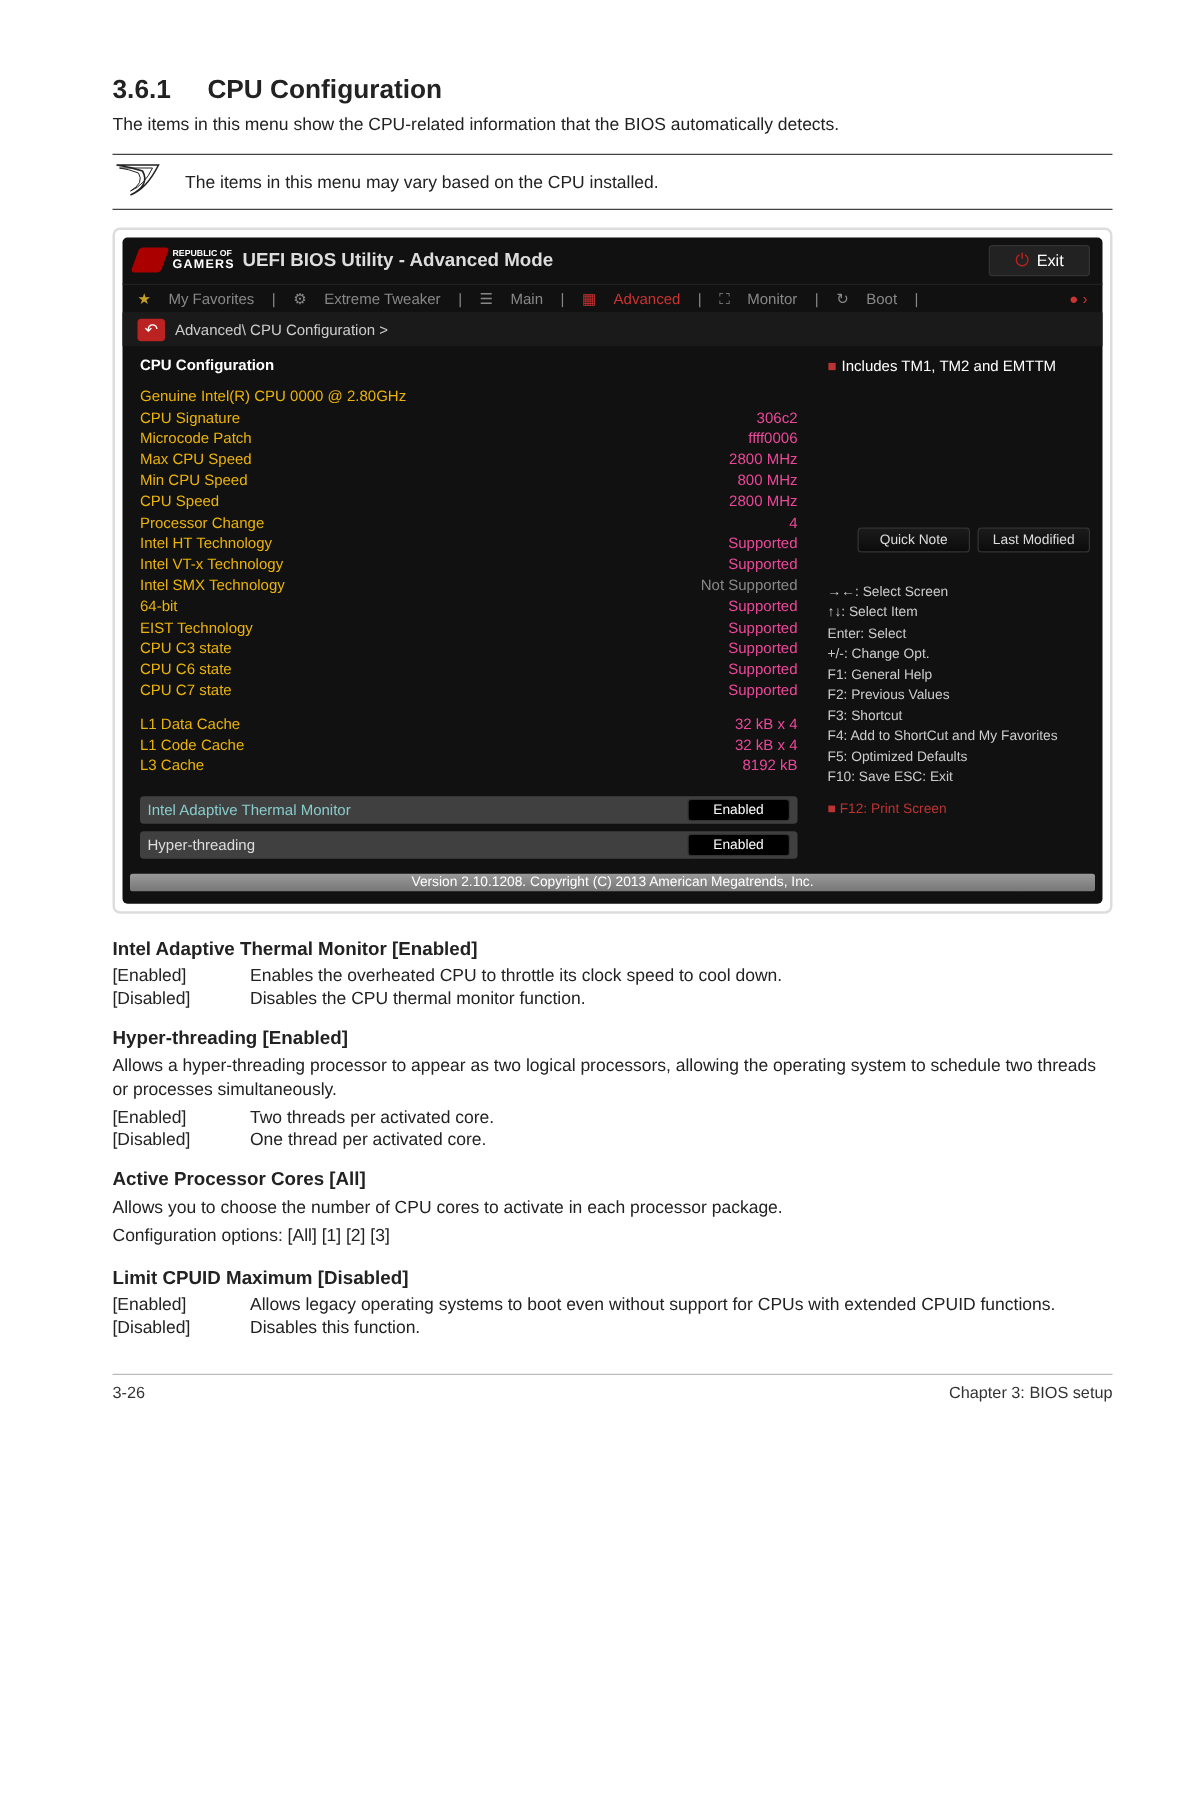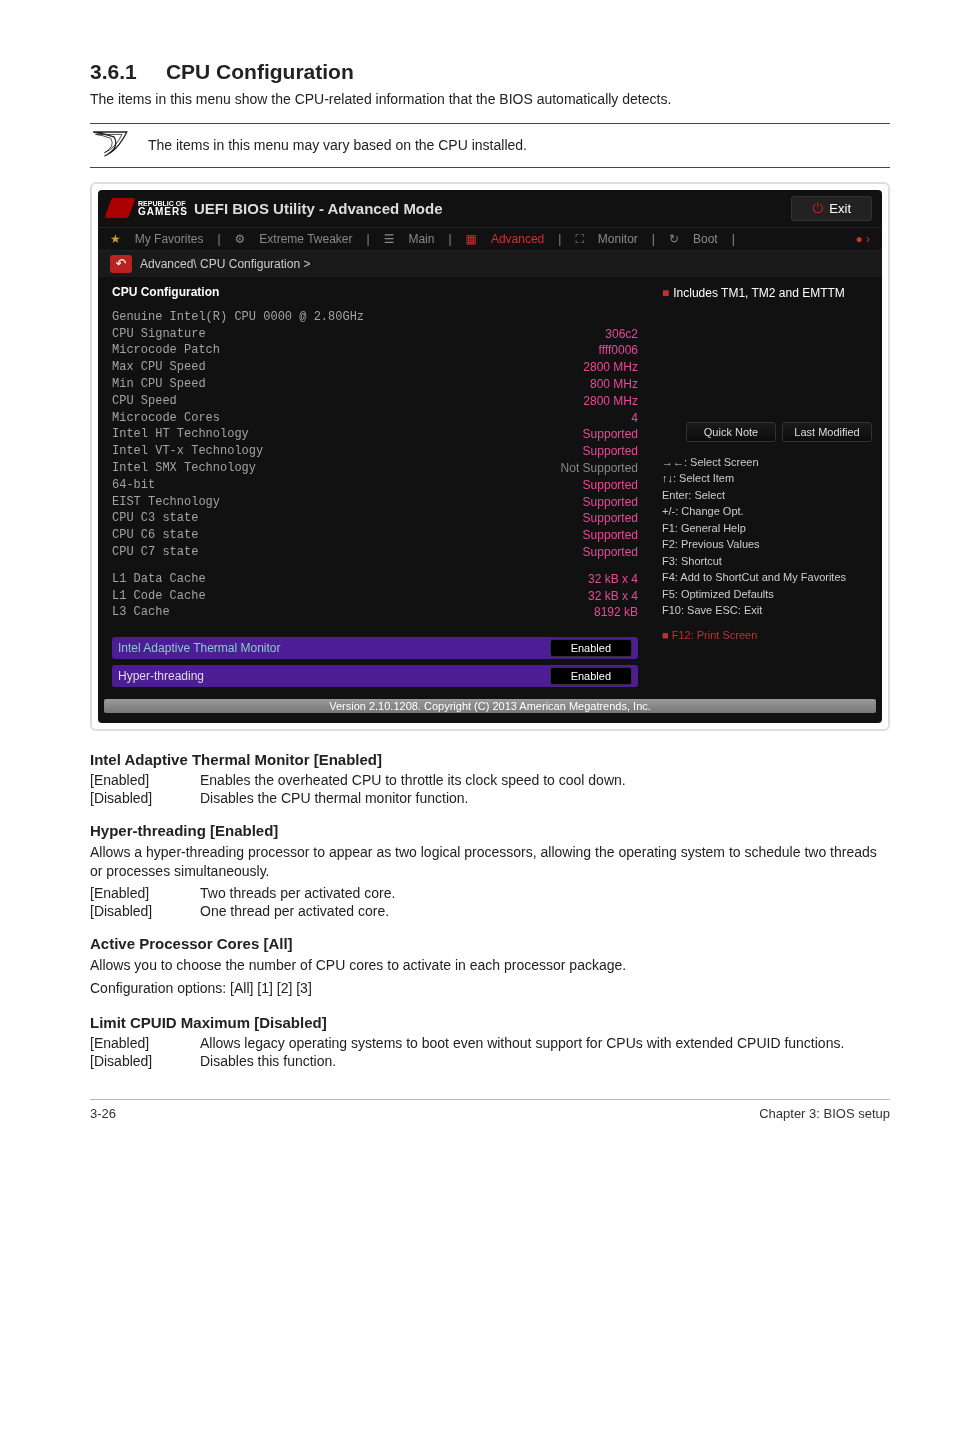--- a/index.html
+++ b/index.html
@@ -128,36 +128,36 @@
     gap: 0;
   }
   .bios-left {
     flex: 1;
     padding: 8px 14px;
     color: #bbb;
     font-size: 12px;
   }
   .left-header { color: #fff; font-weight: bold; margin-bottom: 10px; }
   .bios-kv { display: flex; justify-content: space-between; line-height: 1.4; }
-  .bios-kv .k { color: #a3a3a3; font-family: Liberation Mono, monospace; }
+  .bios-kv .k { color: #eab308; }
   .bios-kv .v { color: #ec4899; }
   .bios-kv .v.gray { color:#888;margin-left:16px; }
   .sect-gap { height: 10px; }
-  .opt-row { display:flex; justify-content:space-between; align-items:center; background:#4c1d95; border-radius:3px; padding:2px 6px; margin-top:6px;}
+  .opt-row { display:flex; justify-content:space-between; align-items:center; background:#404040; border-radius:3px; padding:2px 6px; margin-top:6px;}
   .opt-row .k { color:#8cc; }
   .opt-box { background:#000; border:1px solid #333; color:#fff; font-size:11px; padding:2px 20px; border-radius:3px; }
   .bios-right {
     width: 230px;
     padding: 8px 10px;
     font-size: 11px;
     color: #ccc;
   }
   .help-text { color:#fff; font-size:12px; line-height:1.4; display:flex; gap:4px; }
   .help-dot { color:#b33; font-size:12px; }
-  .qn-btns { display:flex; gap:6px; margin-top:120px; margin-bottom:12px;padding-left:24px; }
+  .qn-btns { display:flex; gap:6px; margin-top:120px; margin-bottom:24px;padding-left:24px; }
   .qn-btn {
     flex:1;
     background: linear-gradient(#1b1b1b,#0b0b0b);
     border:1px solid #333;
     border-radius:3px;
     color:#ddd;
     font-size:11px;
     text-align:center;
     padding:3px 0;
   }
@@ -272,21 +272,21 @@
           </div>
         <div class="bios-kv">
             <span class="k">Min CPU Speed</span>
             <span class="v">800 MHz</span>
           </div>
         <div class="bios-kv">
             <span class="k">CPU Speed</span>
             <span class="v">2800 MHz</span>
           </div>
         <div class="bios-kv">
-            <span class="k">Microcode Cores</span>
+            <span class="k">Processor Change</span>
             <span class="v">4</span>
           </div>
         <div class="bios-kv">
             <span class="k">Intel HT Technology</span>
             <span class="v">Supported</span>
           </div>
         <div class="bios-kv">
             <span class="k">Intel VT-x Technology</span>
             <span class="v">Supported</span>
           </div>

